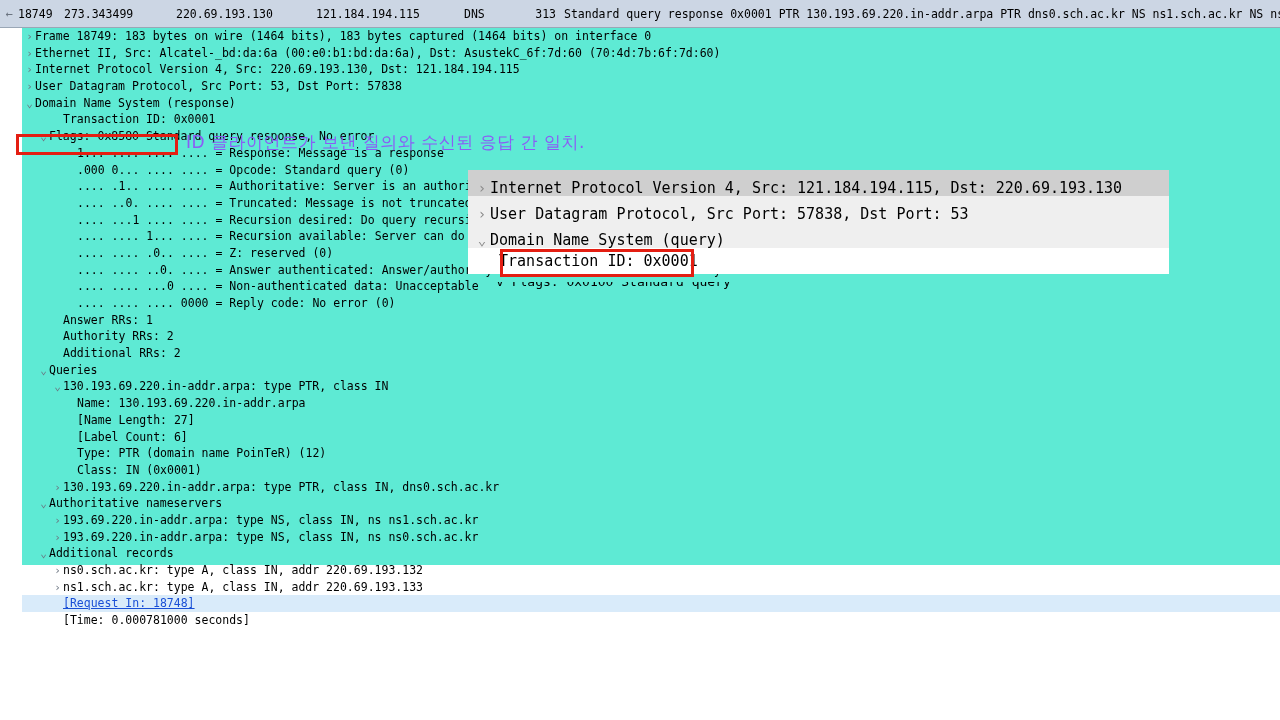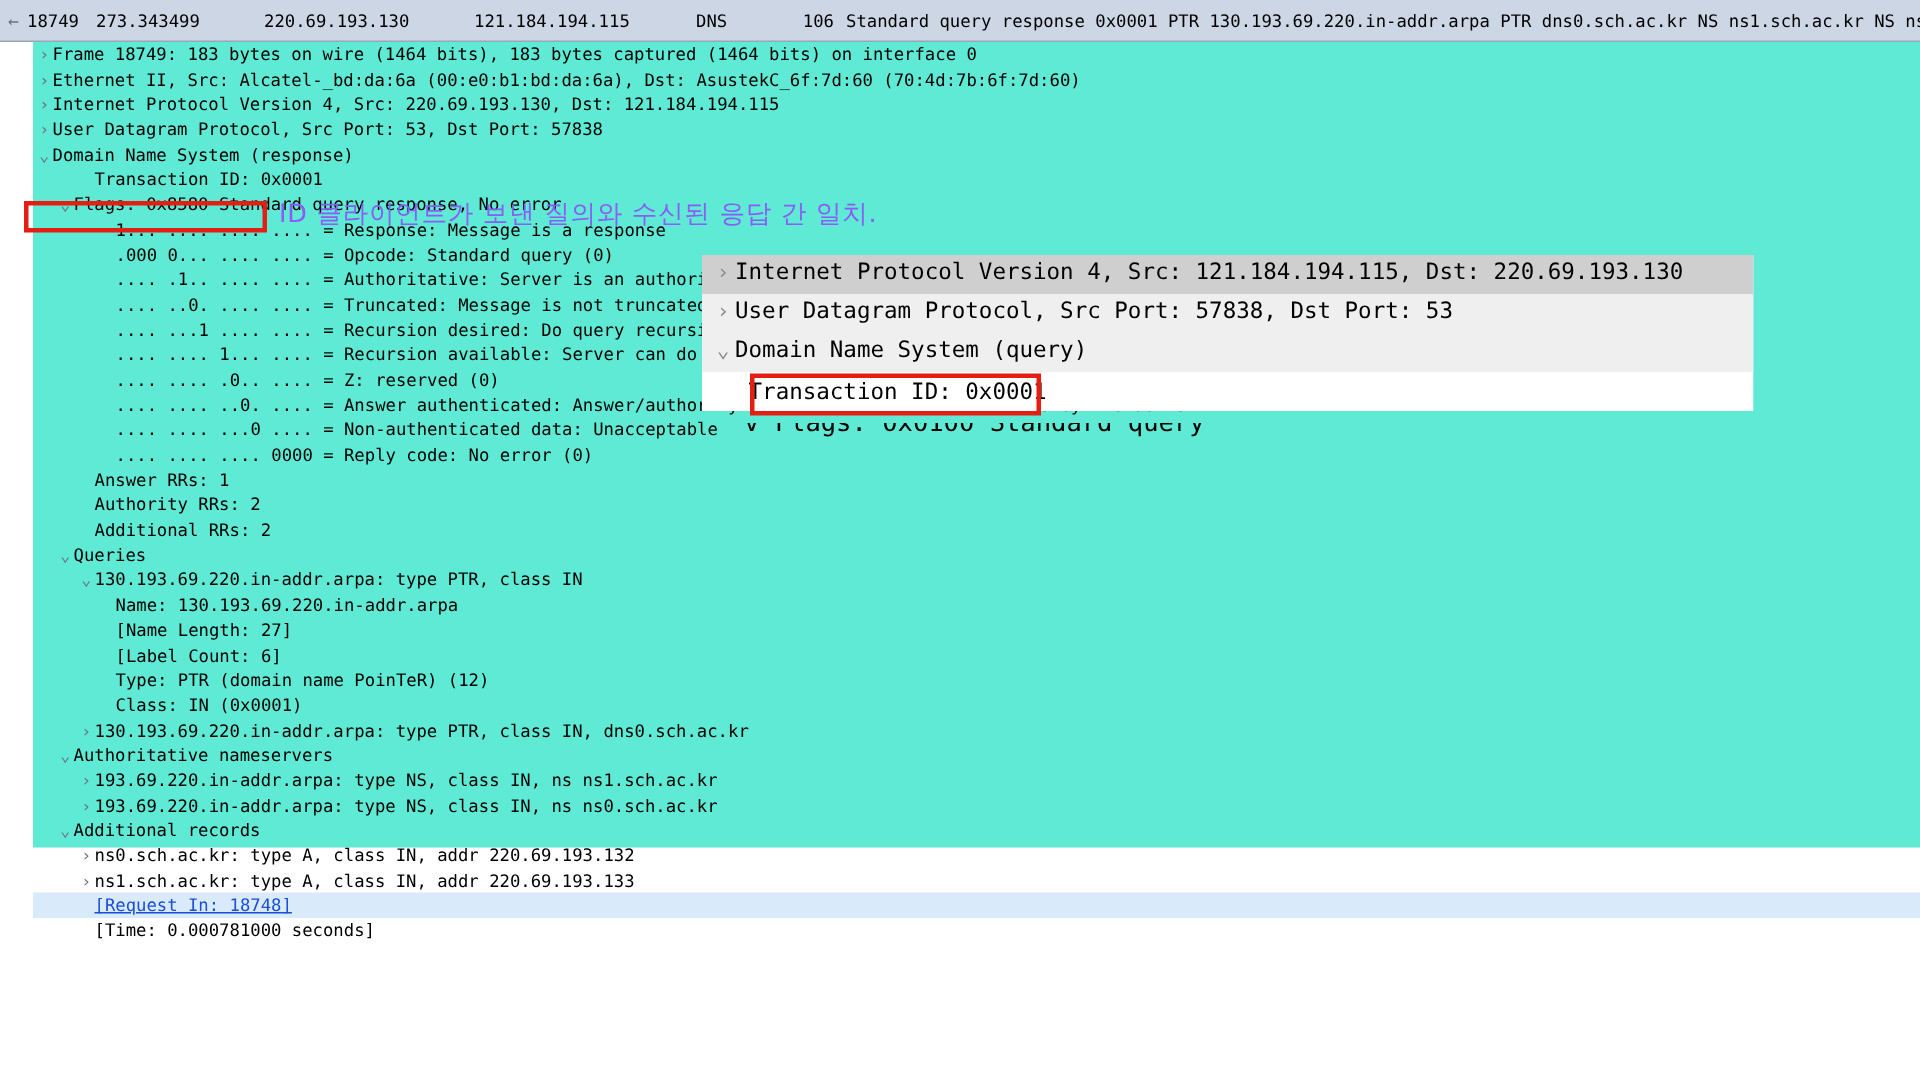--- a/index.html
+++ b/index.html
@@ -121,21 +121,21 @@
     position: absolute;
     left: 468px; top: 170px;
     width: 701px;
     height: 78px;
     background: #efefef;
     font-size: 15px;
     overflow: hidden;
   }
   #overlay-panel .orow {
     height: 26px;
-    line-height: 22px;
+    line-height: 36px;
     white-space: nowrap;
     padding-left: 6px;
     font-size: 15px;
   }
   #overlay-panel .orow.hi { background: #cfcfcf; }
   #overlay-panel .otw {
     display: inline-block;
     width: 16px;
     text-align: center;
     color: #8a8a8a;
@@ -169,38 +169,38 @@
     left: 468px;
     top: 282px;
     width: 701px;
     height: 12px;
     overflow: hidden;
   }
   .clip-row .inner {
     position: absolute;
     top: -13px;
     left: 0;
-    font-size: 17px;
+    font-size: 13px;
     line-height: 26px;
     white-space: nowrap;
     padding-left: 28px;
   }
 </style>
 </head>
 <body>
 
 <div id="packet-list">
   <div class="pl-row">
     <span class="pl-arrow">←</span>
     <span class="pl-no">18749</span>
     <span class="pl-time">273.343499</span>
     <span class="pl-src">220.69.193.130</span>
     <span class="pl-dst">121.184.194.115</span>
     <span class="pl-proto">DNS</span>
-    <span class="pl-len">106</span>
+    <span class="pl-len">313</span>
     <span class="pl-info">Standard query response 0x0001 PTR 130.193.69.220.in-addr.arpa PTR dns0.sch.ac.kr NS ns1.sch.ac.kr NS ns0.sch.ac.kr A 220.69.193.132 A 220.69.193.133</span>
   </div>
 </div>
 
 <div id="detail-tree">
     <div class="tr"><span class="i0"><span class="twisty">›</span><span class="tx">Frame 18749: 183 bytes on wire (1464 bits), 183 bytes captured (1464 bits) on interface 0</span></span></div>
     <div class="tr"><span class="i0"><span class="twisty">›</span><span class="tx">Ethernet II, Src: Alcatel-_bd:da:6a (00:e0:b1:bd:da:6a), Dst: AsustekC_6f:7d:60 (70:4d:7b:6f:7d:60)</span></span></div>
     <div class="tr"><span class="i0"><span class="twisty">›</span><span class="tx">Internet Protocol Version 4, Src: 220.69.193.130, Dst: 121.184.194.115</span></span></div>
     <div class="tr"><span class="i0"><span class="twisty">›</span><span class="tx">User Datagram Protocol, Src Port: 53, Dst Port: 57838</span></span></div>
     <div class="tr"><span class="i0"><span class="twisty">⌄</span><span class="tx">Domain Name System (response)</span></span></div>

